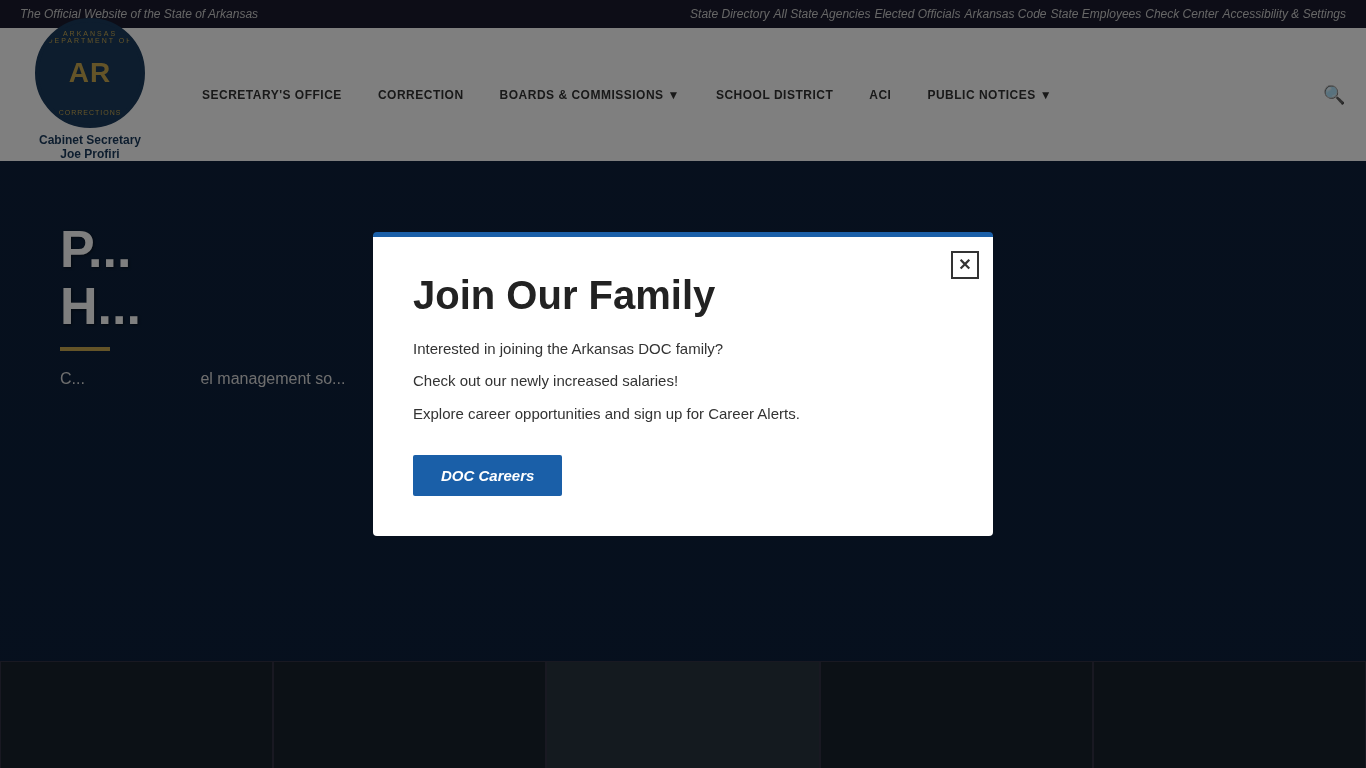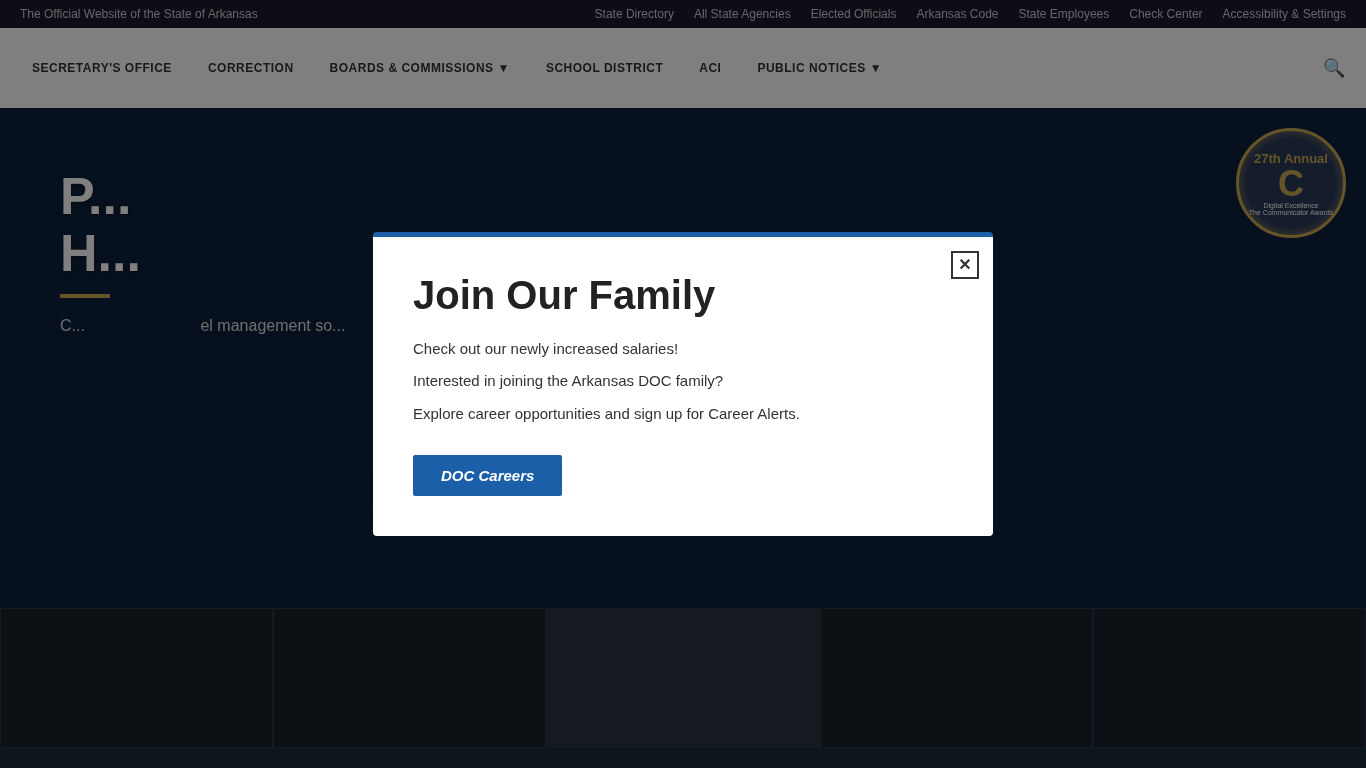--- a/index.html
+++ b/index.html
@@ -8,23 +8,24 @@
     
     .top-bar {
       background: #1a1a2e;
       color: #ccc;
       font-size: 12px;
       padding: 5px 20px;
       display: flex;
       justify-content: space-between;
       align-items: center;
       min-height: 28px;
+      font-style: italic;
     }
     .top-bar-left { color: #ccc; }
-    .top-bar-right { display: flex; gap: 20px; justify-content: center; }
+    .top-bar-right { display: flex; gap: 4px; justify-content: center; }
     .top-bar-right a {
       color: #ccc;
       text-decoration: none;
       font-size: 12px;
     }
 
     
     .main-nav {
       background: #fff;
       display: flex;
@@ -264,20 +265,33 @@
     <a href="#">All State Agencies</a>
     <a href="#">Elected Officials</a>
     <a href="#">Arkansas Code</a>
     <a href="#">State Employees</a>
     <a href="#">Check Center</a>
     <a href="#">Accessibility &amp; Settings</a>
   </div>
 </div>
 
 <nav class="main-nav">
+  <div class="logo-area">
+    <div class="logo-circle">
+      <span class="logo-text-top">ARKANSAS DEPARTMENT OF</span>
+      <div class="logo-inner">
+        <span class="logo-ar">AR</span>
+      </div>
+      <span class="logo-text-bottom">CORRECTIONS</span>
+    </div>
+    <div class="secretary-info">
+      <div>Cabinet Secretary</div>
+      <div>Joe Profiri</div>
+    </div>
+  </div>
 
   <div class="nav-links">
     <a href="#" class="nav-link">SECRETARY'S OFFICE</a>
     <a href="#" class="nav-link">CORRECTION</a>
     <a href="#" class="nav-link">
       <span>BOARDS &amp; COMMISSIONS</span>
       <span>▼</span>
     </a>
     <a href="#" class="nav-link">SCHOOL DISTRICT</a>
     <a href="#" class="nav-link">ACI</a>
@@ -294,38 +308,32 @@
     <div class="hero-title">
       <div>P...</div>
       <div>H...</div>
     </div>
     <div class="hero-accent"></div>
     <div class="hero-description">
       C... &nbsp;&nbsp;&nbsp;&nbsp;&nbsp;&nbsp;&nbsp;&nbsp;&nbsp;&nbsp;&nbsp;&nbsp;&nbsp;&nbsp;&nbsp;&nbsp;&nbsp;&nbsp;&nbsp;&nbsp;&nbsp;&nbsp;&nbsp;&nbsp;&nbsp;el management so...&nbsp;&nbsp;&nbsp;&nbsp;&nbsp;&nbsp;&nbsp;&nbsp;&nbsp;&nbsp;&nbsp;&nbsp;&nbsp;&nbsp;&nbsp;&nbsp;&nbsp;&nbsp;&nbsp;s for offenders
     </div>
   </div>
 
-  <div class="award-badge">
-    <div class="award-year">27th Annual</div>
-    <div class="award-c">C</div>
-    <div class="award-subtitle">Digital Excellence</div>
-    <div class="award-subtitle">The Communicator Awards</div>
-  </div>
 </div>
 
 <div class="images-strip">
   <div class="img-placeholder"></div>
   <div class="img-placeholder"></div>
   <div class="img-placeholder center"></div>
   <div class="img-placeholder"></div>
   <div class="img-placeholder"></div>
 </div>
 
 <div class="modal-overlay" id="modal-overlay">
   <div class="modal">
     <div class="modal-close">✕</div>
     <div class="modal-title">Join Our Family</div>
+    <p class="modal-text">Interested in joining the Arkansas DOC family?</p>
     <p class="modal-text">Check out our newly increased salaries!</p>
-    <p class="modal-text">Interested in joining the Arkansas DOC family?</p>
     <p class="modal-text">Explore career opportunities and sign up for Career Alerts.</p>
     <button class="modal-cta">DOC Careers</button>
   </div>
 </div>
 
 </body></html>

